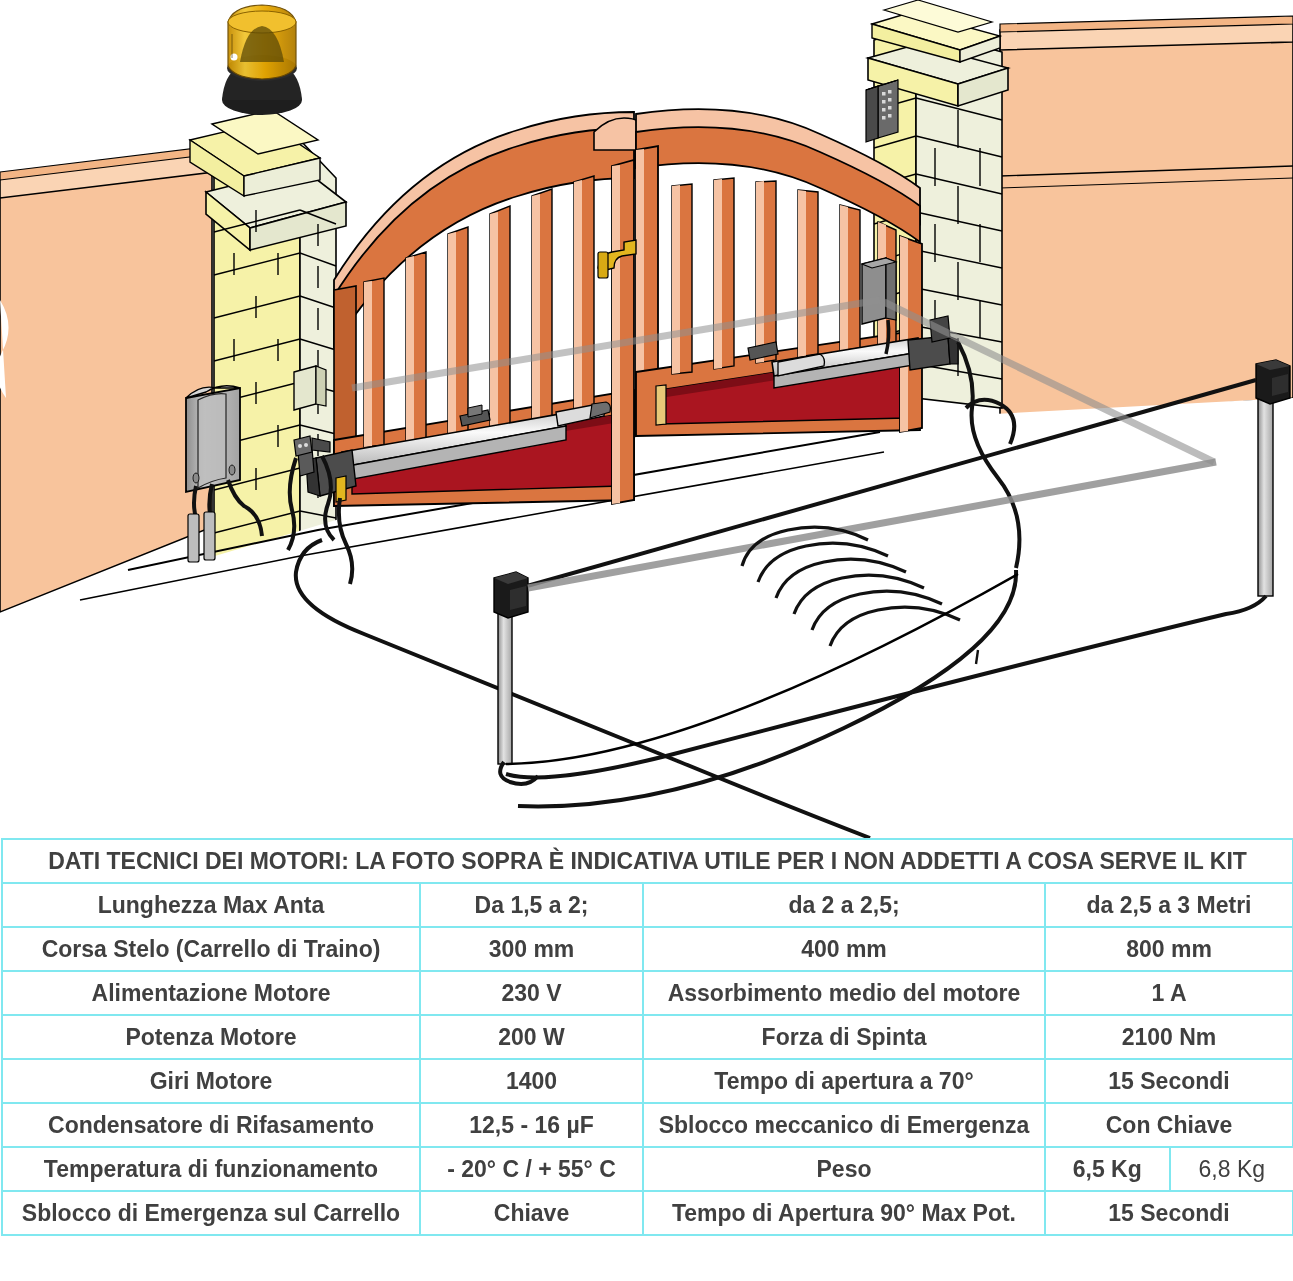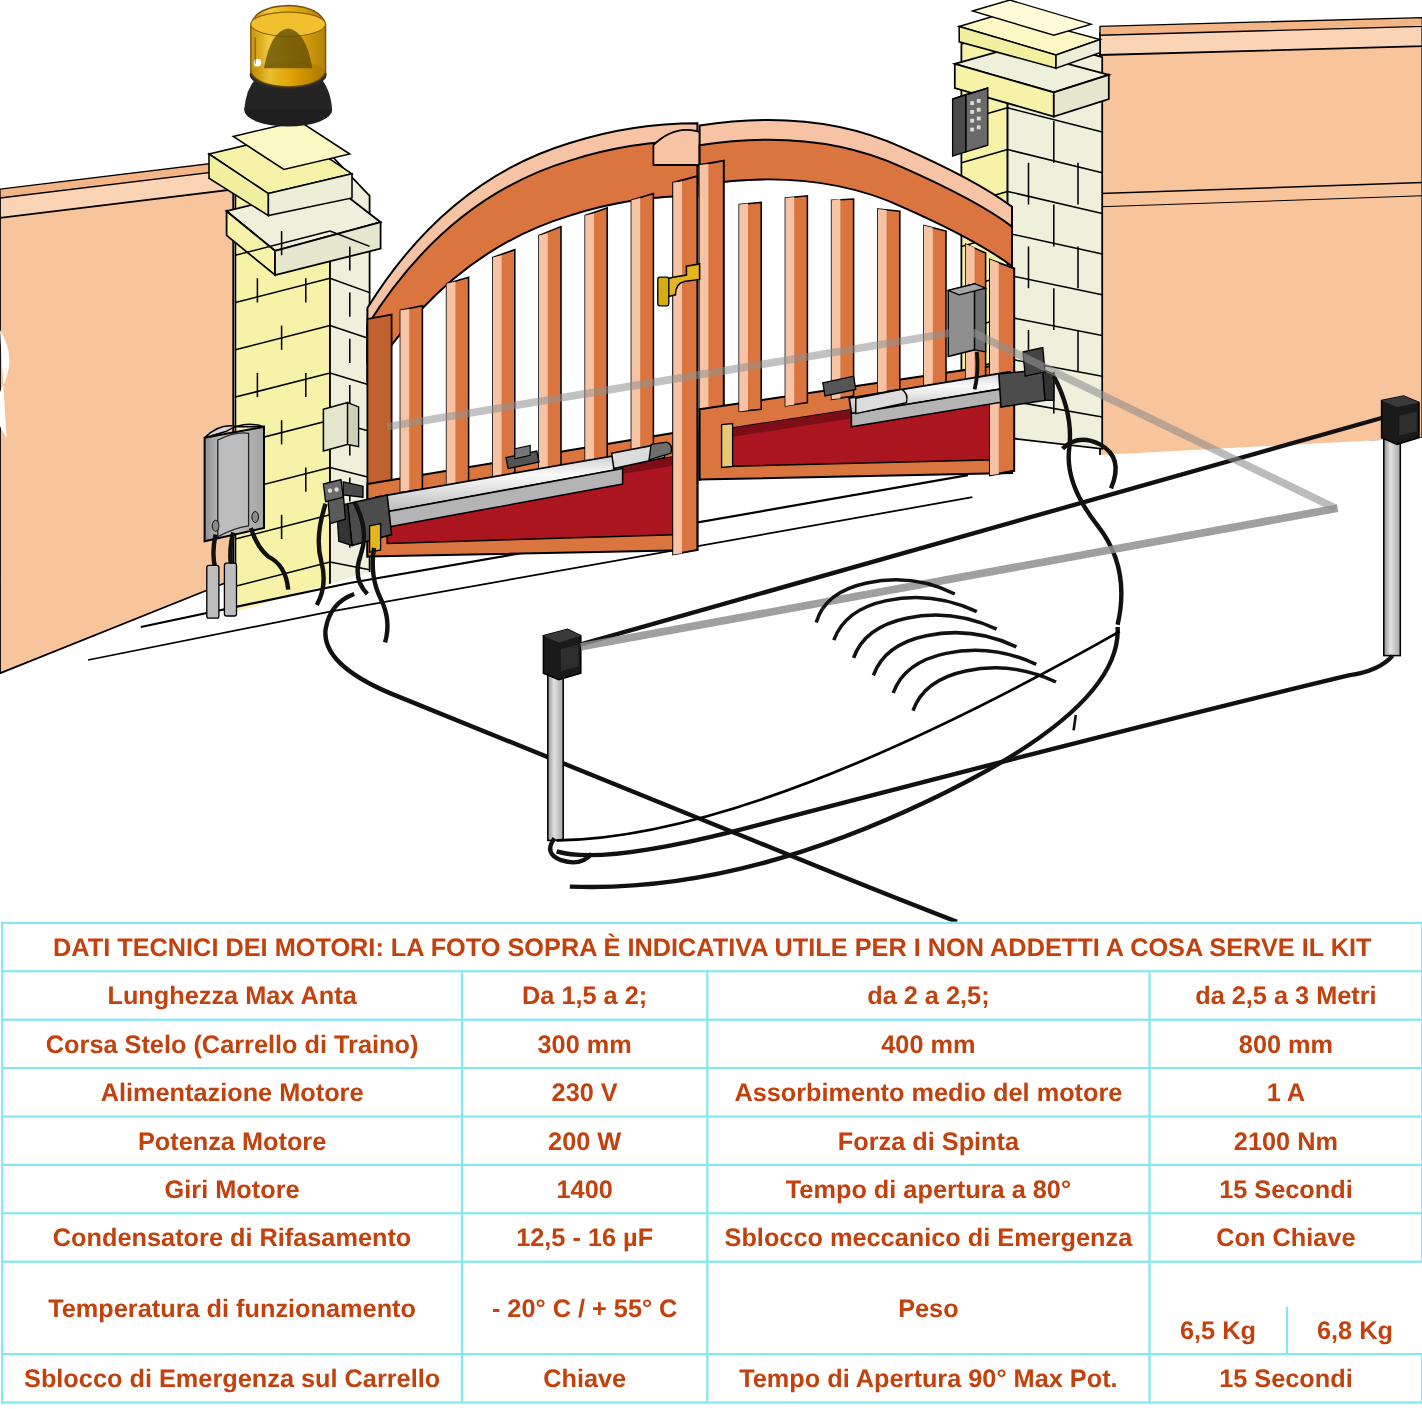--- a/index.html
+++ b/index.html
@@ -38,21 +38,21 @@
     width: 1291px;
     table-layout: fixed;
     margin: 0 1px;
   }
   table.spec td {
     border: 2px solid #80e8f0;
     height: 42px;
     padding: 0 6px;
     font-size: 23px;
     font-weight: bold;
-    color: #c2410c;
+    color: #404040;
     letter-spacing: 0px;
     white-space: nowrap;
     overflow: hidden;
   }
   td.hdr {
     text-align: center;
     color: #1414c8;
     font-size: 22.5px;
     font-weight: bold;
     letter-spacing: 0.1px;
@@ -473,41 +473,41 @@
       <tr>
         <td class="lbl">Potenza Motore</td>
         <td class="val">200 W</td>
         <td class="lbl">Forza di Spinta</td>
         <td class="val">2100 Nm</td>
       </tr>
 
       <tr>
         <td class="lbl">Giri Motore</td>
         <td class="val">1400</td>
-        <td class="lbl">Tempo di apertura a 80°</td>
+        <td class="lbl">Tempo di apertura a 70°</td>
         <td class="val">15 Secondi</td>
       </tr>
 
       <tr>
         <td class="lbl">Condensatore di Rifasamento</td>
         <td class="val">12,5 - 16 µF</td>
         <td class="lbl">Sblocco meccanico di Emergenza</td>
         <td class="val">Con Chiave</td>
       </tr>
 
       <tr>
         <td class="lbl">Temperatura di funzionamento</td>
         <td class="val">- 20° C / + 55° C</td>
         <td class="lbl">Peso</td>
         <td class="val" style="padding:0;border:none;">
-          <table style="border-collapse:collapse;width:100%;table-layout:fixed;margin-top:40px;">
+          <table style="border-collapse:collapse;width:100%;table-layout:fixed;">
             <tbody>
                 <tr>
               <td style="border:2px solid #80e8f0;border-top:none;border-bottom:none;border-left:none;height:42px;text-align:center;font-size:23px;font-weight:bold;width:50%;">6,5 Kg</td>
-              <td style="border:2px solid #80e8f0;border-top:none;border-bottom:none;border-right:none;height:42px;text-align:center;font-size:23px;font-weight:bold;width:50%;">6,8 Kg</td>
+              <td style="border:2px solid #80e8f0;border-top:none;border-bottom:none;border-right:none;height:42px;text-align:center;font-size:23px;font-weight:normal;width:50%;">6,8 Kg</td>
             </tr>
           </tbody>
             </table>
         </td>
       </tr>
 
 
       <tr>
         <td class="lbl">Sblocco di Emergenza sul Carrello</td>
         <td class="val">Chiave</td>

